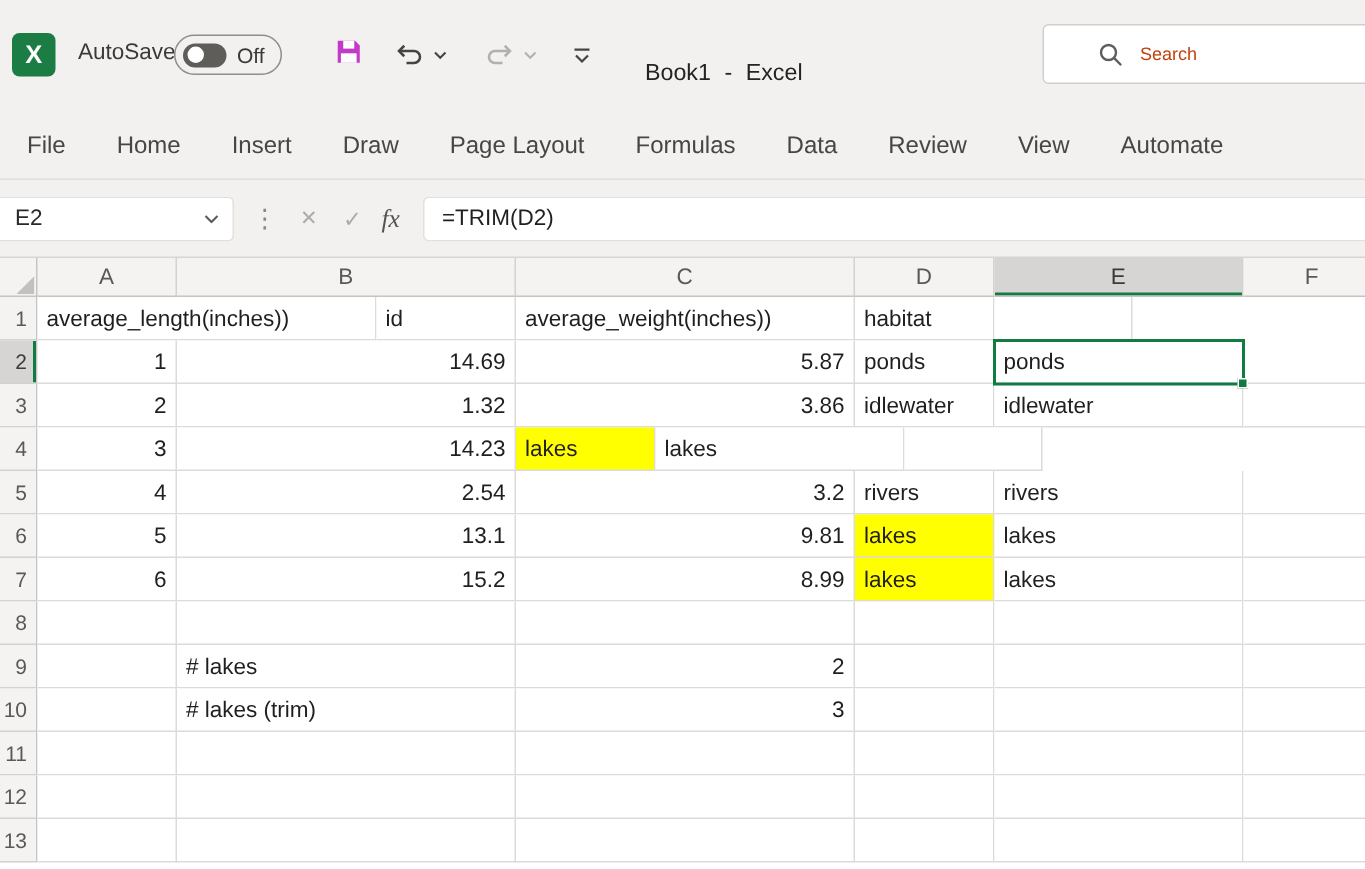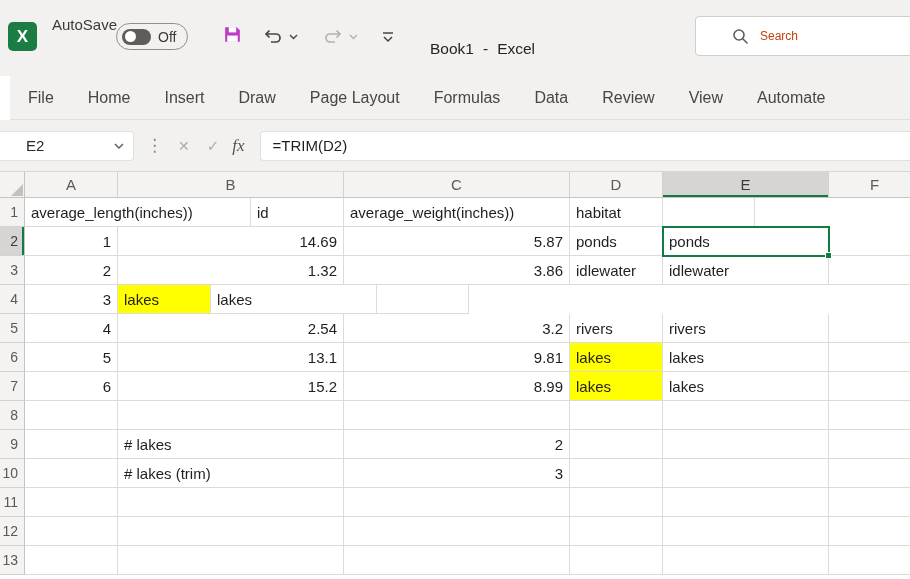--- a/index.html
+++ b/index.html
@@ -9,21 +9,21 @@
   .screen { position:relative; width:910px; height:579px; overflow:hidden; background:#fff; }
 
   
   .titlebar { position:relative; height:76px; background:var(--chrome-bg,#F2F1EF); }
   .abs { position:absolute; }
 
   .app-icon { left:8px; top:22px; width:29px; height:29px; border-radius:5px;
               background:#1B7D43; color:#fff; font-weight:bold; font-size:17px;
               display:flex; align-items:center; justify-content:center; }
 
-  .autosave-label { left:52px; top:16px; font-size:15px; color:#3B3A39; }
+  .autosave-label { left:52px; top:26px; font-size:15px; color:#3B3A39; }
 
   .autosave-pill { left:116px; top:23px; height:27px; border:1px solid #908E8C; border-radius:14px;
                    display:flex; align-items:center; gap:7px; padding:0 11px 0 5px; }
   .toggle { width:29px; height:16px; border-radius:9px; background:#5F5D5A; position:relative; }
   .knob { position:absolute; left:2.5px; top:2.5px; width:11px; height:11px; border-radius:50%; background:#fff; }
   .autosave-state { font-size:14px; color:#3B3A39; }
 
   .qa-btn { display:flex; align-items:center; gap:5px; cursor:default; }
   .save-btn { left:222px; top:24px; }
   .undo-btn { left:262px; top:28px; }
@@ -32,28 +32,28 @@
 
   .doc-title { left:430px; top:40px; font-size:15.5px; color:#252423; display:flex; gap:9px; }
 
   .search-box { left:695px; top:16px; width:222px; height:40px; background:#fff;
                 border:1px solid #D1CFCD; border-radius:4px;
                 display:flex; align-items:center; padding-left:36px; gap:11px; }
   .search-text { font-size:12px; color:#c2410c; }
 
   
   .ribbon { height:44px; background:var(--chrome-bg,#F2F1EF); border-bottom:1px solid #E0DEDB;
-            display:flex; align-items:center; gap:34px; padding-left:18px;margin-left:10px; }
+            display:flex; align-items:center; gap:34px; padding-left:18px; }
   .rtab { font-size:16px; color:#464644; white-space:nowrap; }
 
   
   .fbar { height:52px; background:var(--chrome-bg,#F2F1EF); border-bottom:1px solid #D8D6D3;
           display:flex; align-items:center; }
-  .name-box { width:134px; height:30px; flex:none; background:#fff; border:1px solid #E2E0DD; border-left:none;
-              border-radius:0 4px 4px 0; display:flex; align-items:center; padding:0 9px 0 26px; }
+  .name-box { width:156px; height:30px; flex:none; background:#fff; border:1px solid #E2E0DD; border-left:none;
+              border-radius:0 4px 4px 0; display:flex; align-items:center; padding:0 9px 0 10px; }
   .nb-text { font-size:15px; color:#2B2A29; }
   .nb-chevron { margin-left:auto; display:flex; }
   .fb-dots  { margin-left:12px; font-size:17px; color:#8A8886; }
   .fb-x     { margin-left:15px; font-size:14px; color:#AEACAA; }
   .fb-check { margin-left:17px; font-size:15px; color:#AEACAA; }
   .fb-fx    { margin-left:13px; font-family:"Liberation Serif", serif; font-style:italic;
               font-size:17px; color:#555351; }
   .formula-input { flex:1; height:30px; background:#fff; border:1px solid #E2E0DD; border-right:none;
                    border-radius:4px 0 0 4px; margin-left:15px; margin-right:-2px;
                    display:flex; align-items:center; padding-left:12px; font-size:15px; color:#201F1E; }
@@ -223,20 +223,21 @@
           <div class="cell col-A num">2</div>
           <div class="cell col-B num">1.32</div>
           <div class="cell col-C num">3.86</div>
           <div class="cell col-D">idlewater</div>
           <div class="cell col-E">idlewater</div>
           <div class="cell col-F"></div>
         </div>
         <div class="g-row">
           <div class="rowhdr">4</div>
           <div class="cell col-A num">3</div>
+          <div class="cell col-B num">14.23</div>
           <div class="cell col-D hl">lakes</div>
           <div class="cell col-E">lakes</div>
           <div class="cell col-F"></div>
         </div>
         <div class="g-row">
           <div class="rowhdr">5</div>
           <div class="cell col-A num">4</div>
           <div class="cell col-B num">2.54</div>
           <div class="cell col-C num">3.2</div>
           <div class="cell col-D">rivers</div>

